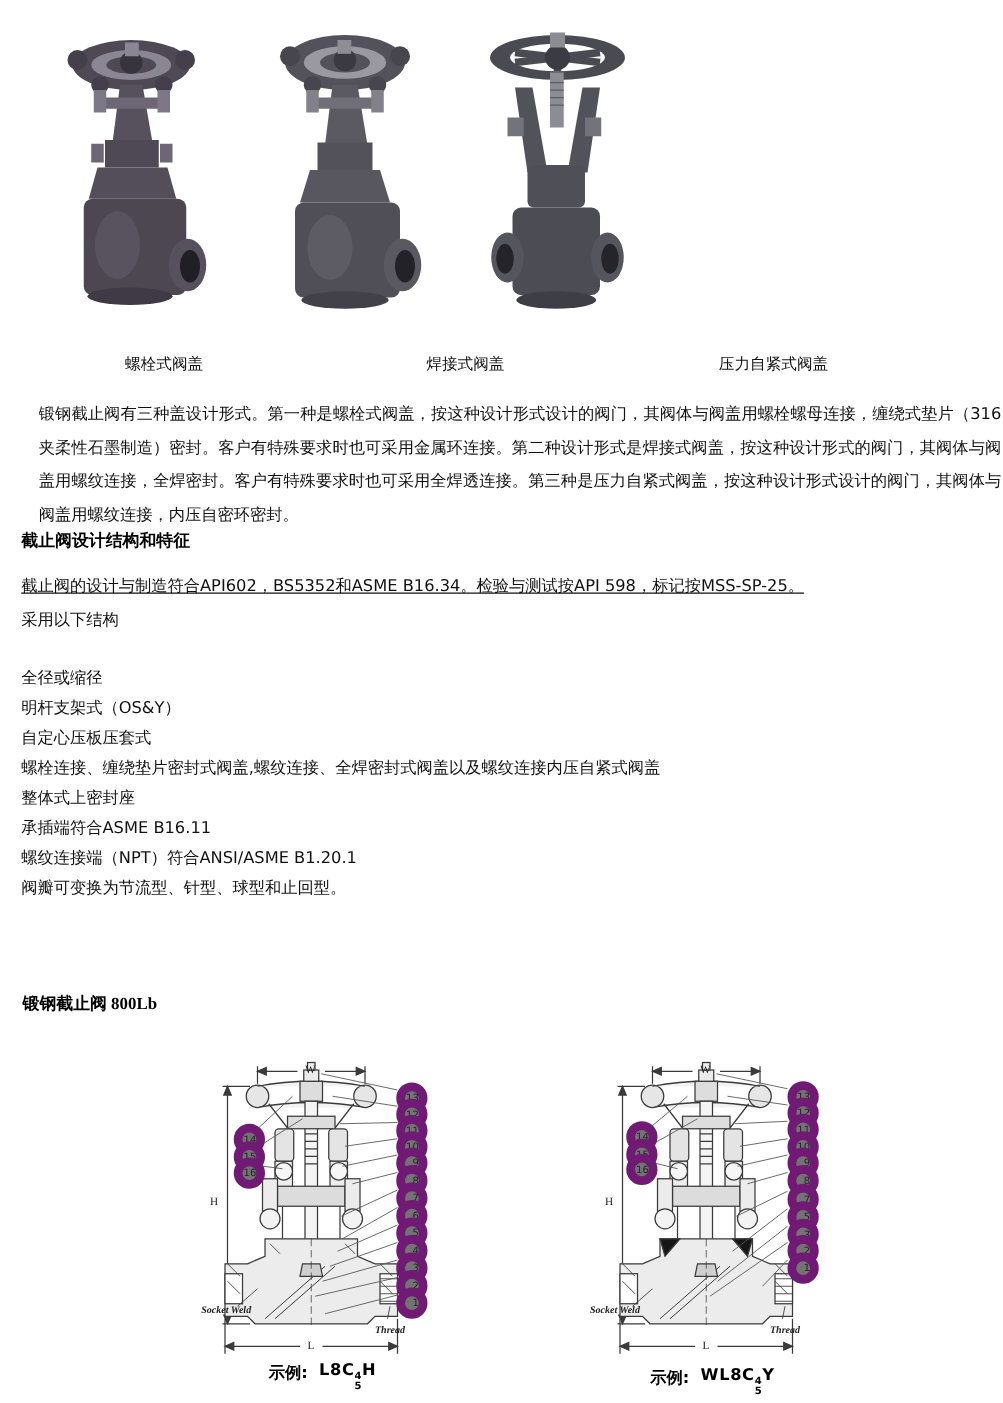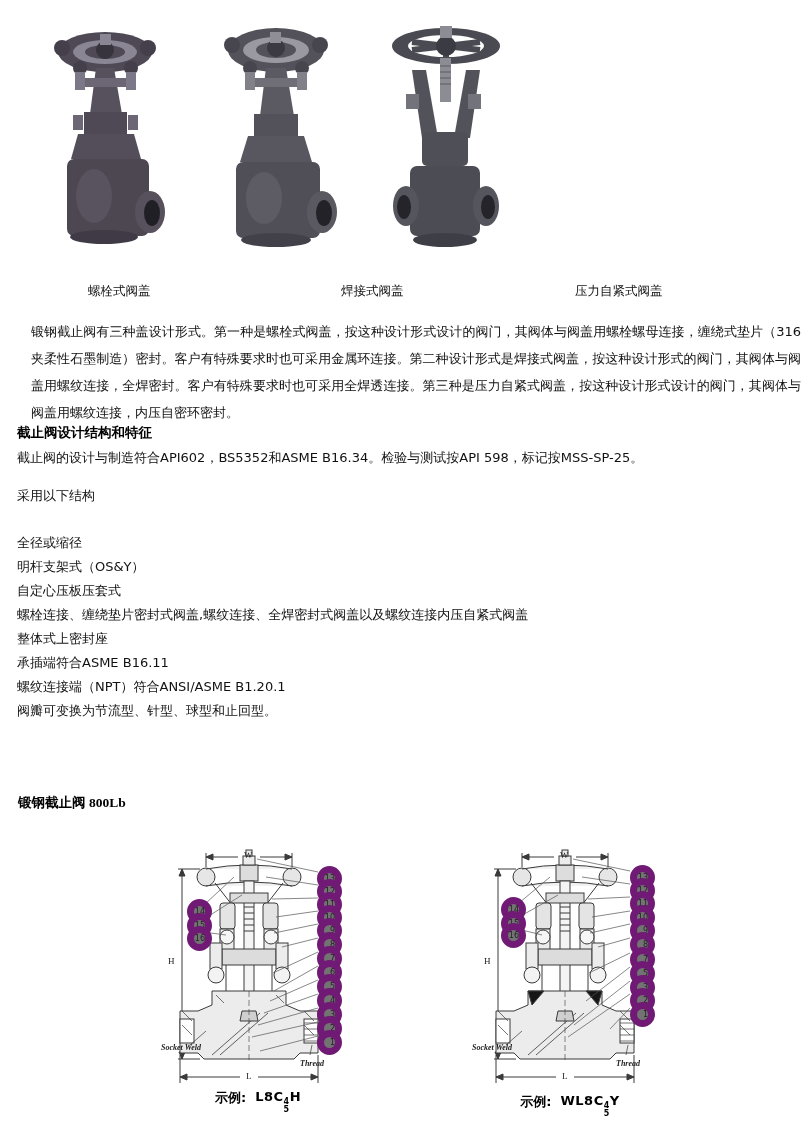--- a/index.html
+++ b/index.html
@@ -97,28 +97,28 @@
     <rect x="102" y="82" width="13" height="15" fill="#73737b"></rect>
     <rect x="56" y="120" width="46" height="34" rx="5" fill="#4f4f57"></rect>
     <rect x="44" y="154" width="70" height="70" rx="7" fill="#4c4c54"></rect>
     <ellipse cx="40" cy="194" rx="13" ry="20" fill="#55555d"></ellipse>
     <ellipse cx="38" cy="195" rx="7" ry="12" fill="#24242a"></ellipse>
     <ellipse cx="120" cy="194" rx="13" ry="20" fill="#55555d"></ellipse>
     <ellipse cx="122" cy="195" rx="7" ry="12" fill="#24242a"></ellipse>
     <ellipse cx="79" cy="228" rx="32" ry="7" fill="#3e3e46"></ellipse>
   </svg>
 
-  <span class="photo-label" style="left:88px;">螺栓式阀盖</span>
+  <span class="photo-label" style="left:100px;">螺栓式阀盖</span>
   <span class="photo-label" style="left:341px;">焊接式阀盖</span>
   <span class="photo-label" style="left:575px;">压力自紧式阀盖</span>
 
   <div class="para" style="top:318px;">锻钢截止阀有三种盖设计形式。第一种是螺栓式阀盖，按这种设计形式设计的阀门，其阀体与阀盖用螺栓螺母连接，缠绕式垫片（316夹柔性石墨制造）密封。客户有特殊要求时也可采用金属环连接。第二种设计形式是焊接式阀盖，按这种设计形式的阀门，其阀体与阀盖用螺纹连接，全焊密封。客户有特殊要求时也可采用全焊透连接。第三种是压力自紧式阀盖，按这种设计形式设计的阀门，其阀体与阀盖用螺纹连接，内压自密环密封。</div>
 
   <div class="h-bold" style="top:424px;">截止阀设计结构和特征</div>
-  <div class="line" style="top:449px;">截止阀的设计与制造符合API602，BS5352和ASME B16.34。检验与测试按API 598，标记按MSS-SP-25。</div>
+  <div class="line" style="top:460px;text-decoration:underline;">截止阀的设计与制造符合API602，BS5352和ASME B16.34。检验与测试按API 598，标记按MSS-SP-25。</div>
   <div class="line" style="top:487px;">采用以下结构</div>
 
   <div class="list">
     <div>全径或缩径</div>
     <div>明杆支架式（OS&amp;Y）</div>
     <div>自定心压板压套式</div>
     <div>螺栓连接、缠绕垫片密封式阀盖,螺纹连接、全焊密封式阀盖以及螺纹连接内压自紧式阀盖</div>
     <div>整体式上密封座</div>
     <div>承插端符合ASME B16.11</div>
     <div>螺纹连接端（NPT）符合ANSI/ASME B1.20.1</div>

